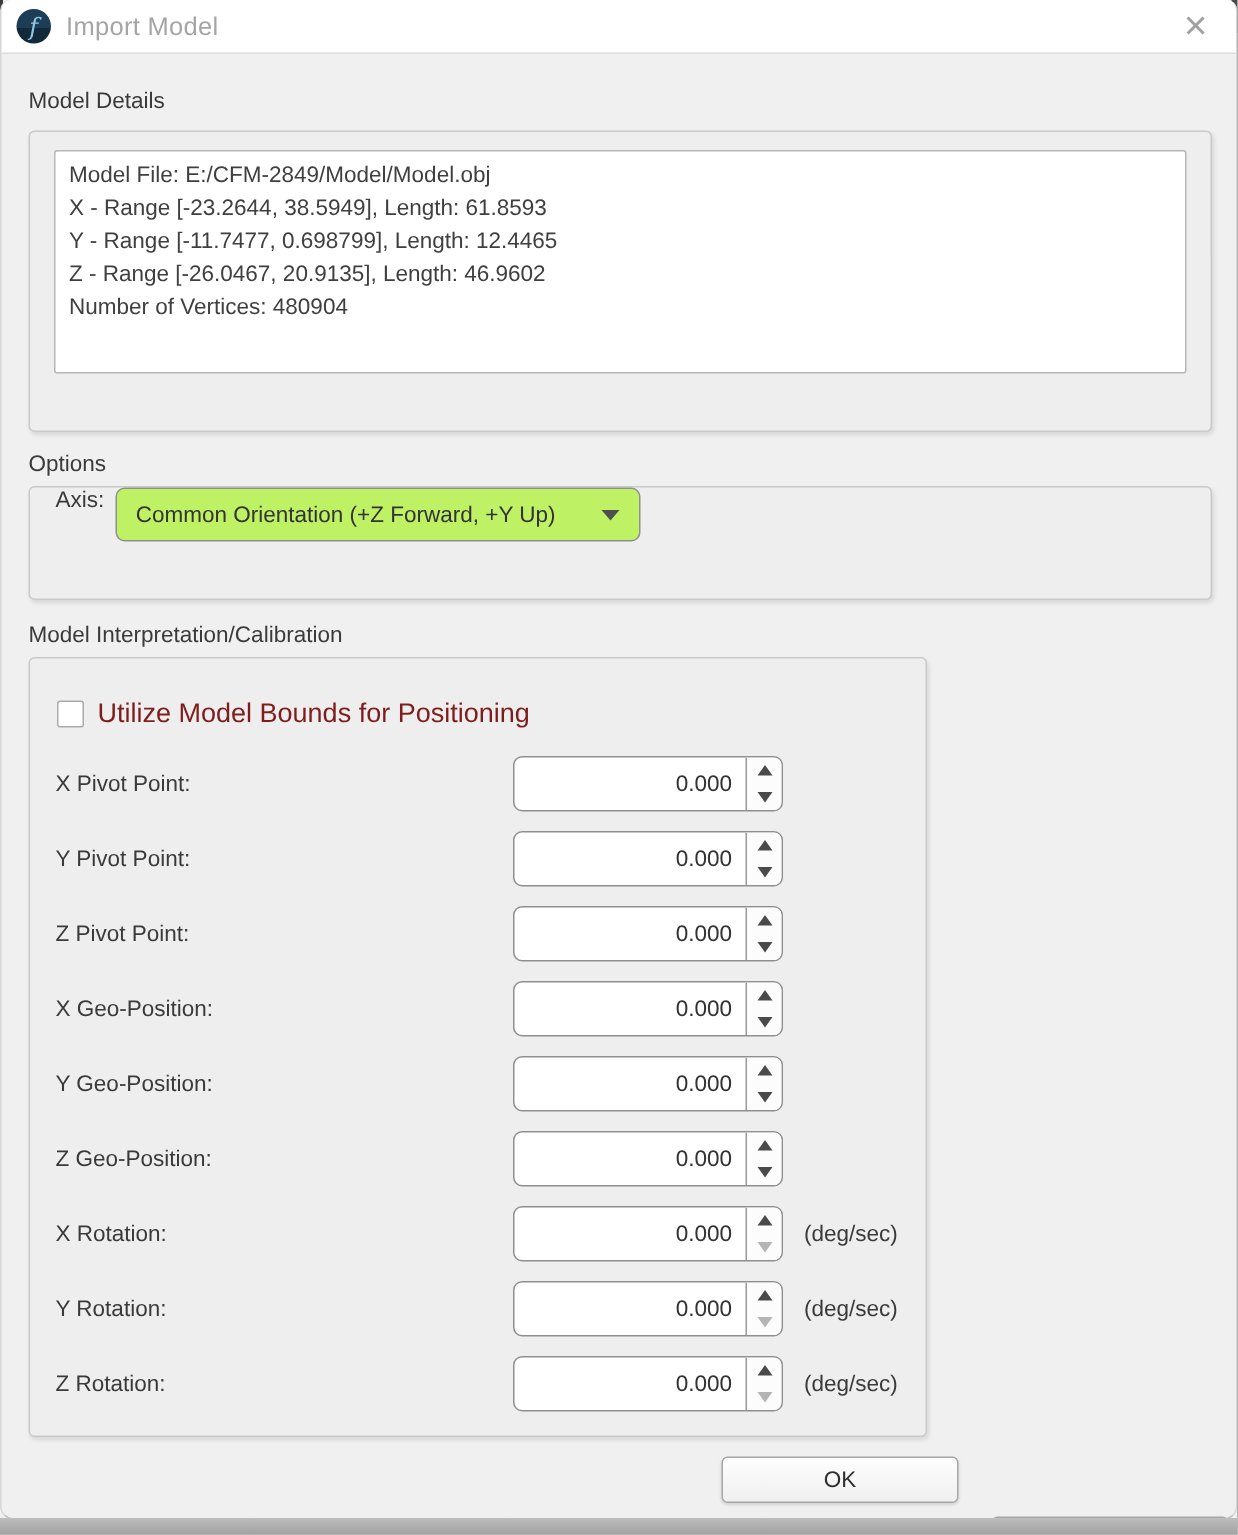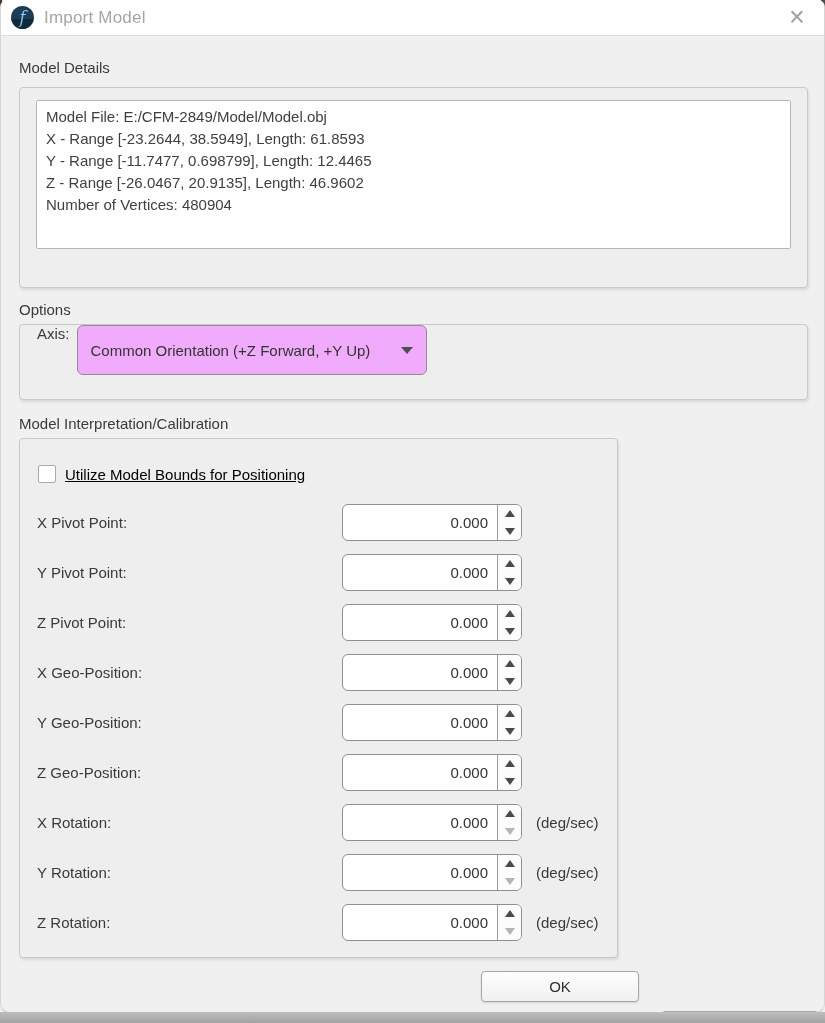--- a/index.html
+++ b/index.html
@@ -37,30 +37,30 @@
 
   
   .details-area { position:absolute; left:16px; top:12px; width:755px; height:149px;
     background:#ffffff; border:1px solid #b6b6b6; border-radius:2px; padding:5px 9px; }
   .details-line { font-size:15px; color:#3f3f3f; line-height:22px; white-space:pre; }
 
   
   .axis-row { position:absolute; left:0; top:0; width:100%; height:100%;
     display:flex; align-items:flex-start; padding-left:17px; }
   .axis-label { font-size:15px; color:#3a3a3a; margin-right:7px; }
-  .dropdown { width:350px; height:50px; background:#f0abfc; border:1px solid #8f8f8f; border-radius:6px;
+  .dropdown { width:350px; height:36px; background:#bef264; border:1px solid #8f8f8f; border-radius:6px;
     display:flex; align-items:center; padding:0 13px; }
   .dropdown-text { font-size:15px; color:#333; flex:1; white-space:nowrap; overflow:hidden; }
   .dd-arrow { width:0; height:0; border-left:6px solid transparent; border-right:6px solid transparent;
     border-top:7px solid #4f4f4f; margin-left:8px; }
 
   
   .checkbox-row { position:absolute; left:18px; top:26px; display:flex; align-items:center; }
   .checkbox { width:18px; height:18px; background:#ffffff; border:1px solid #ababab; border-radius:2px; }
-  .checkbox-label { font-size:15px; color:#000000; margin-left:9px;text-decoration:underline; }
+  .checkbox-label { font-size:18px; color:#7f1d1d; margin-left:9px; }
 
   .cal-row { position:absolute; left:0; width:100%; height:37px; }
   .row-label { position:absolute; left:17px; top:0; line-height:37px; font-size:15px; color:#3a3a3a; }
   .row-suffix { position:absolute; left:516px; top:0; line-height:37px; font-size:15px; color:#3a3a3a; }
 
   .spinbox { position:absolute; left:322px; top:0; width:180px; height:37px; background:#ffffff;
     border:1px solid #8f8f8f; border-radius:6px; display:flex; overflow:hidden; }
   .spin-value { flex:1; font-size:15px; color:#333; text-align:right; line-height:35px; padding-right:9px; }
   .spin-btns { width:24px; border-left:1px solid #9a9a9a; background:#fcfcfc;
     display:flex; flex-direction:column; }

